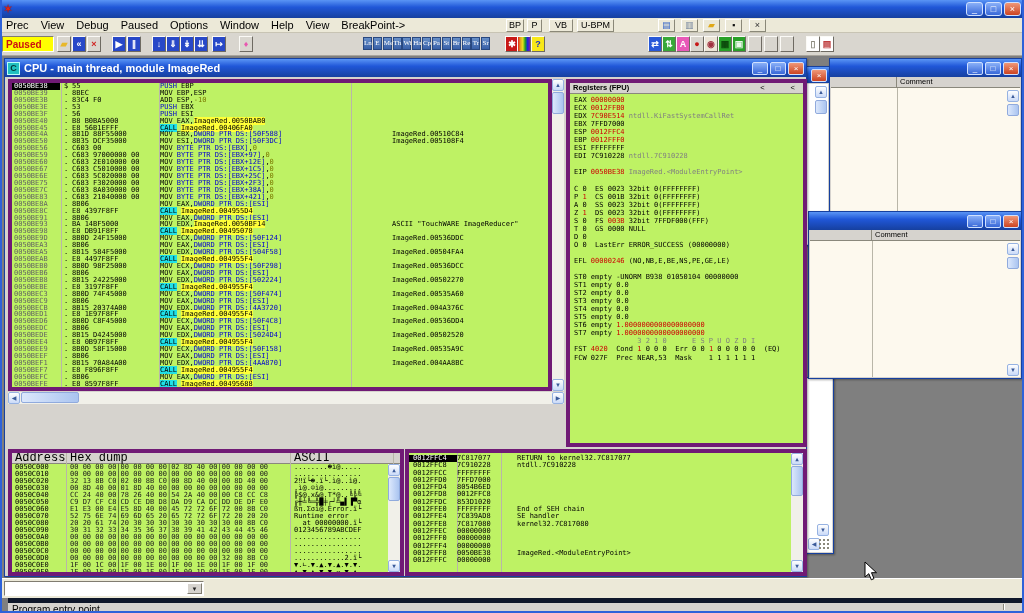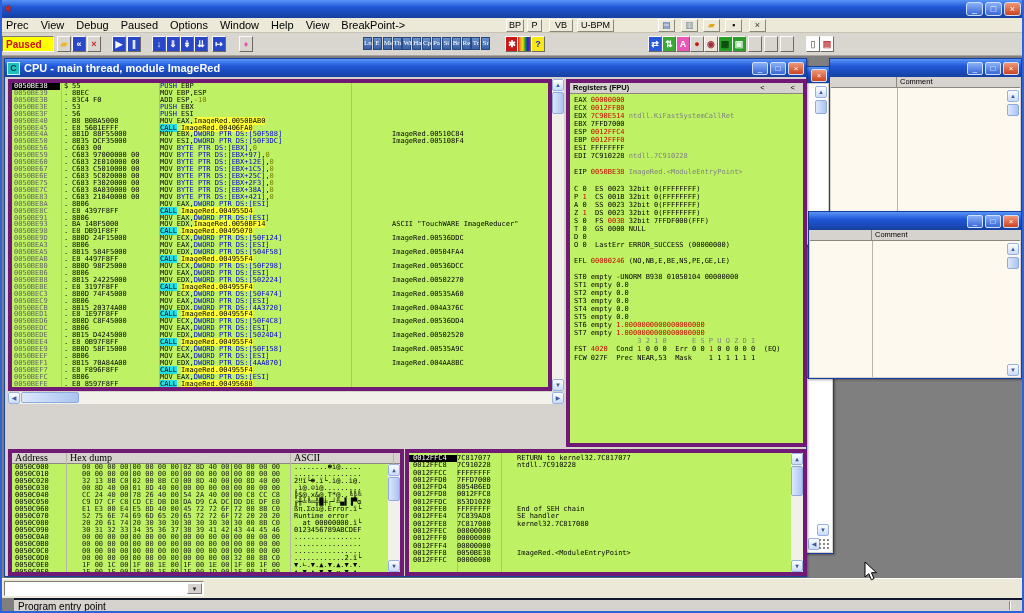--- a/index.html
+++ b/index.html
@@ -58,33 +58,33 @@
   .dc{flex:1;color:#000}
   .sg-d{color:#000}.sg-m{color:#0000d0}.sg-b{color:#0000d0}.sg-o{color:#7a7a00}
   .sg-y{background:#ffff38;color:#000}.sg-c{background:#20e0e8;color:#000}
   .sg-r{color:#cc0000}.sg-g{color:#808080}
   
   #reg-lines{position:absolute;left:0;top:11px;right:0;bottom:0;font-size:7px;padding:2px 0 0 4px}
   .rline{height:8.05px;line-height:8px}
   
   .xrow{display:flex;height:7.0px;line-height:6.9px;font-size:7px}
   .xa{width:54px;padding-left:3px;flex:none;color:#000}
-  .xh{width:224px;padding-left:16px;flex:none;color:#1a1a1a}
+  .xh{width:224px;padding-left:4px;flex:none;color:#1a1a1a}
   .xs{flex:1;padding-left:4px;color:#000}
   .srow{display:flex;height:7.3px;line-height:7.1px;font-size:7px}
   .sa{width:48px;padding-left:4px;flex:none}
   .sa.sel{background:#000;color:#fff}
   .sv{width:60px;flex:none}
   .sc{flex:1}
   
   .combostrip{position:absolute;left:2px;right:2px;top:578px;height:20px;background:#ece9d8;border-top:1px solid #fff;z-index:30}
   .combo{position:absolute;left:2px;top:2px;width:200px;height:15px;background:#fff;border:1px solid;border-color:#807c70 #fff #fff #807c70}
   .combobtn{position:absolute;right:1px;top:1px;width:15px;height:11px;background:#d6d3ce;border:1px solid;
     border-color:#fff #807c70 #807c70 #fff;font-size:6px;line-height:10px;text-align:center;color:#222}
-  .statusbar{position:absolute;left:14px;right:2px;top:598px;height:13px;background:#d6d3ce;border-top:2px solid #0f172a;
+  .statusbar{position:absolute;left:8px;right:2px;top:598px;height:13px;background:#d6d3ce;border-top:5px solid #0f172a;
     font-size:10px;line-height:13px;z-index:30}
   .sdiv{position:absolute;top:1px;bottom:1px;width:2px;border-left:1px solid #8a887c;border-right:1px solid #fff}
   .cursor{position:absolute;left:864px;top:561px;z-index:90}
   .grip{position:absolute;width:13px;height:13px;background-image:radial-gradient(#8a887c 28%,transparent 30%);background-size:4px 4px}
 </style>
 </head>
 <body>
 
 <div class="apptitle">
   <span class="appicon">✶</span>
@@ -215,21 +215,21 @@
   <div class="pane" style="left:561px;top:20px;width:241px;height:368px">
     <div class="hdrbar" style="font-weight:bold">
       <span style="padding-left:3px">Registers (FPU)</span>
       <span style="margin-left:auto;padding-right:26px;font-weight:normal">&lt;</span>
       <span style="padding-right:8px;font-weight:normal">&lt;</span>
     </div>
     <div id="reg-lines" class="mono"><div class="rline"><span class="sg-d">EAX </span><span class="sg-r">00000000</span></div><div class="rline"><span class="sg-d">ECX </span><span class="sg-r">0012FFB0</span></div><div class="rline"><span class="sg-d">EDX </span><span class="sg-r">7C90E514</span><span class="sg-g"> ntdll.KiFastSystemCallRet</span></div><div class="rline"><span class="sg-d">EBX 7FFD7000</span></div><div class="rline"><span class="sg-d">ESP </span><span class="sg-r">0012FFC4</span></div><div class="rline"><span class="sg-d">EBP </span><span class="sg-r">0012FFF0</span></div><div class="rline"><span class="sg-d">ESI FFFFFFFF</span></div><div class="rline"><span class="sg-d">EDI 7C910228</span><span class="sg-g"> ntdll.7C910228</span></div><div class="rline"><span class="sg-d"></span></div><div class="rline"><span class="sg-d">EIP </span><span class="sg-r">0050BE38</span><span class="sg-g"> ImageRed.&lt;ModuleEntryPoint&gt;</span></div><div class="rline"><span class="sg-d"></span></div><div class="rline"><span class="sg-d">C 0  ES 0023 32bit 0(FFFFFFFF)</span></div><div class="rline"><span class="sg-d">P </span><span class="sg-r">1</span><span class="sg-d">  CS 001B 32bit 0(FFFFFFFF)</span></div><div class="rline"><span class="sg-d">A 0  SS 0023 32bit 0(FFFFFFFF)</span></div><div class="rline"><span class="sg-d">Z </span><span class="sg-r">1</span><span class="sg-d">  DS 0023 32bit 0(FFFFFFFF)</span></div><div class="rline"><span class="sg-d">S 0  FS </span><span class="sg-r">003B</span><span class="sg-d"> 32bit 7FFDF000(FFF)</span></div><div class="rline"><span class="sg-d">T 0  GS 0000 NULL</span></div><div class="rline"><span class="sg-d">D 0</span></div><div class="rline"><span class="sg-d">O 0  LastErr ERROR_SUCCESS (00000000)</span></div><div class="rline"><span class="sg-d"></span></div><div class="rline"><span class="sg-d">EFL </span><span class="sg-r">00000246</span><span class="sg-d"> (NO,NB,E,BE,NS,PE,GE,LE)</span></div><div class="rline"><span class="sg-d"></span></div><div class="rline"><span class="sg-d">ST0 empty -UNORM B938 01050104 00000000</span></div><div class="rline"><span class="sg-d">ST1 empty 0.0</span></div><div class="rline"><span class="sg-d">ST2 empty 0.0</span></div><div class="rline"><span class="sg-d">ST3 empty 0.0</span></div><div class="rline"><span class="sg-d">ST4 empty 0.0</span></div><div class="rline"><span class="sg-d">ST5 empty 0.0</span></div><div class="rline"><span class="sg-d">ST6 empty </span><span class="sg-r">1.0000000000000000000</span></div><div class="rline"><span class="sg-d">ST7 empty </span><span class="sg-r">1.0000000000000000000</span></div><div class="rline"><span class="sg-g">               3 2 1 0      E S P U O Z D I</span></div><div class="rline"><span class="sg-d">FST </span><span class="sg-r">4020</span><span class="sg-d">  Cond </span><span class="sg-r">1</span><span class="sg-d"> 0 0 0  Err 0 0 </span><span class="sg-r">1</span><span class="sg-d"> 0 0 0 0 0  (EQ)</span></div><div class="rline"><span class="sg-d">FCW 027F  Prec NEAR,53  Mask    1 1 1 1 1 1</span></div></div>
   </div>
 
   <div class="pane mono" style="left:3px;top:390px;width:396px;height:127px">
-    <div class="hdrbar" style="font-family:Liberation Serif, serif;font-size:10px">
+    <div class="hdrbar" style="font-family:Liberation Mono, monospace;font-size:12px">
       <span style="width:54px;padding-left:3px">Address</span>
       <span style="width:224px;padding-left:4px">Hex dump</span>
       <span style="padding-left:4px">ASCII</span>
     </div>
     <div class="vdiv" style="left:54px"></div>
     <div class="vdiv" style="left:278px"></div>
     <div class="vdiv" style="left:381px"></div>
     <div id="dump-rows" style="position:absolute;left:0;top:11px;right:12px"><div class="xrow"><span class="xa">0050C000</span><span class="xh">00 00 00 00|00 00 00 00|02 8D 40 00|00 00 00 00</span><span class="xs">........☻ì@.....</span></div><div class="xrow"><span class="xa">0050C010</span><span class="xh">00 00 00 00|00 00 00 00|00 00 00 00|00 00 00 00</span><span class="xs">................</span></div><div class="xrow"><span class="xa">0050C020</span><span class="xh">32 13 8B C0|02 00 8B C0|00 8D 40 00|00 8D 40 00</span><span class="xs">2‼ï└☻.ï└.ì@..ì@.</span></div><div class="xrow"><span class="xa">0050C030</span><span class="xh">00 8D 40 00|01 8D 40 00|00 00 00 00|00 00 00 00</span><span class="xs">.ì@.☺ì@.........</span></div><div class="xrow"><span class="xa">0050C040</span><span class="xh">CC 24 40 00|78 26 40 00|54 2A 40 00|00 C8 CC C8</span><span class="xs">╠$@.x&amp;@.T*@..╚╠╚</span></div><div class="xrow"><span class="xa">0050C050</span><span class="xh">C9 D7 CF C8|CD CE DB D8|DA D9 CA DC|DD DE DF E0</span><span class="xs">╔╫╧╚═╬█╪┌┘╩▄▌▐▀α</span></div><div class="xrow"><span class="xa">0050C060</span><span class="xh">E1 E3 00 E4|E5 8D 40 00|45 72 72 6F|72 00 8B C0</span><span class="xs">ßπ.Σσì@.Error.ï└</span></div><div class="xrow"><span class="xa">0050C070</span><span class="xh">52 75 6E 74|69 6D 65 20|65 72 72 6F|72 20 20 20</span><span class="xs">Runtime error   </span></div><div class="xrow"><span class="xa">0050C080</span><span class="xh">20 20 61 74|20 30 30 30|30 30 30 30|30 00 8B C0</span><span class="xs">  at 00000000.ï└</span></div><div class="xrow"><span class="xa">0050C090</span><span class="xh">30 31 32 33|34 35 36 37|38 39 41 42|43 44 45 46</span><span class="xs">0123456789ABCDEF</span></div><div class="xrow"><span class="xa">0050C0A0</span><span class="xh">00 00 00 00|00 00 00 00|00 00 00 00|00 00 00 00</span><span class="xs">................</span></div><div class="xrow"><span class="xa">0050C0B0</span><span class="xh">00 00 00 00|00 00 00 00|00 00 00 00|00 00 00 00</span><span class="xs">................</span></div><div class="xrow"><span class="xa">0050C0C0</span><span class="xh">00 00 00 00|00 00 00 00|00 00 00 00|00 00 00 00</span><span class="xs">................</span></div><div class="xrow"><span class="xa">0050C0D0</span><span class="xh">00 00 00 00|00 00 00 00|00 00 00 00|32 00 8B C0</span><span class="xs">............2.ï└</span></div><div class="xrow"><span class="xa">0050C0E0</span><span class="xh">1F 00 1C 00|1F 00 1E 00|1F 00 1E 00|1F 00 1F 00</span><span class="xs">▼.∟.▼.▲.▼.▲.▼.▼.</span></div><div class="xrow"><span class="xa">0050C0F0</span><span class="xh">1E 00 1F 00|1E 00 1F 00|1F 00 1D 00|1F 00 1E 00</span><span class="xs">▲.▼.▲.▼.▼.↔.▼.▲.</span></div><div class="xrow"><span class="xa">0050C100</span><span class="xh">1F 00 1F 00|1F 00 1F 00|1F 00 1F 00|1F 00 1F 00</span><span class="xs">▼.▼.▼.▼.▼.▼.▼.▼.</span></div></div>
     <div class="sb" style="right:0;top:11px;bottom:0;width:12px">
       <span class="sbb" style="left:0;top:0">▲</span>

